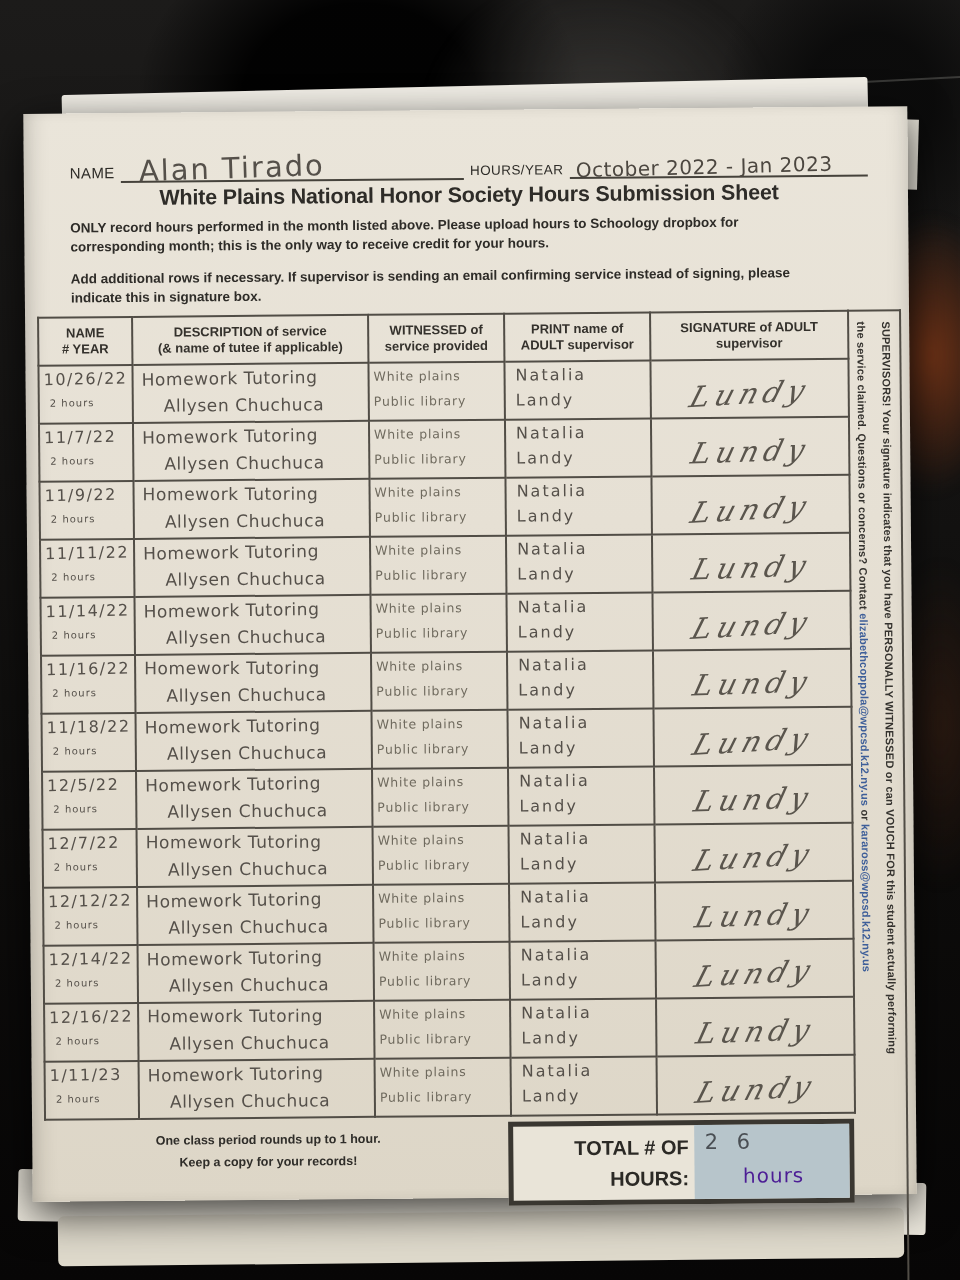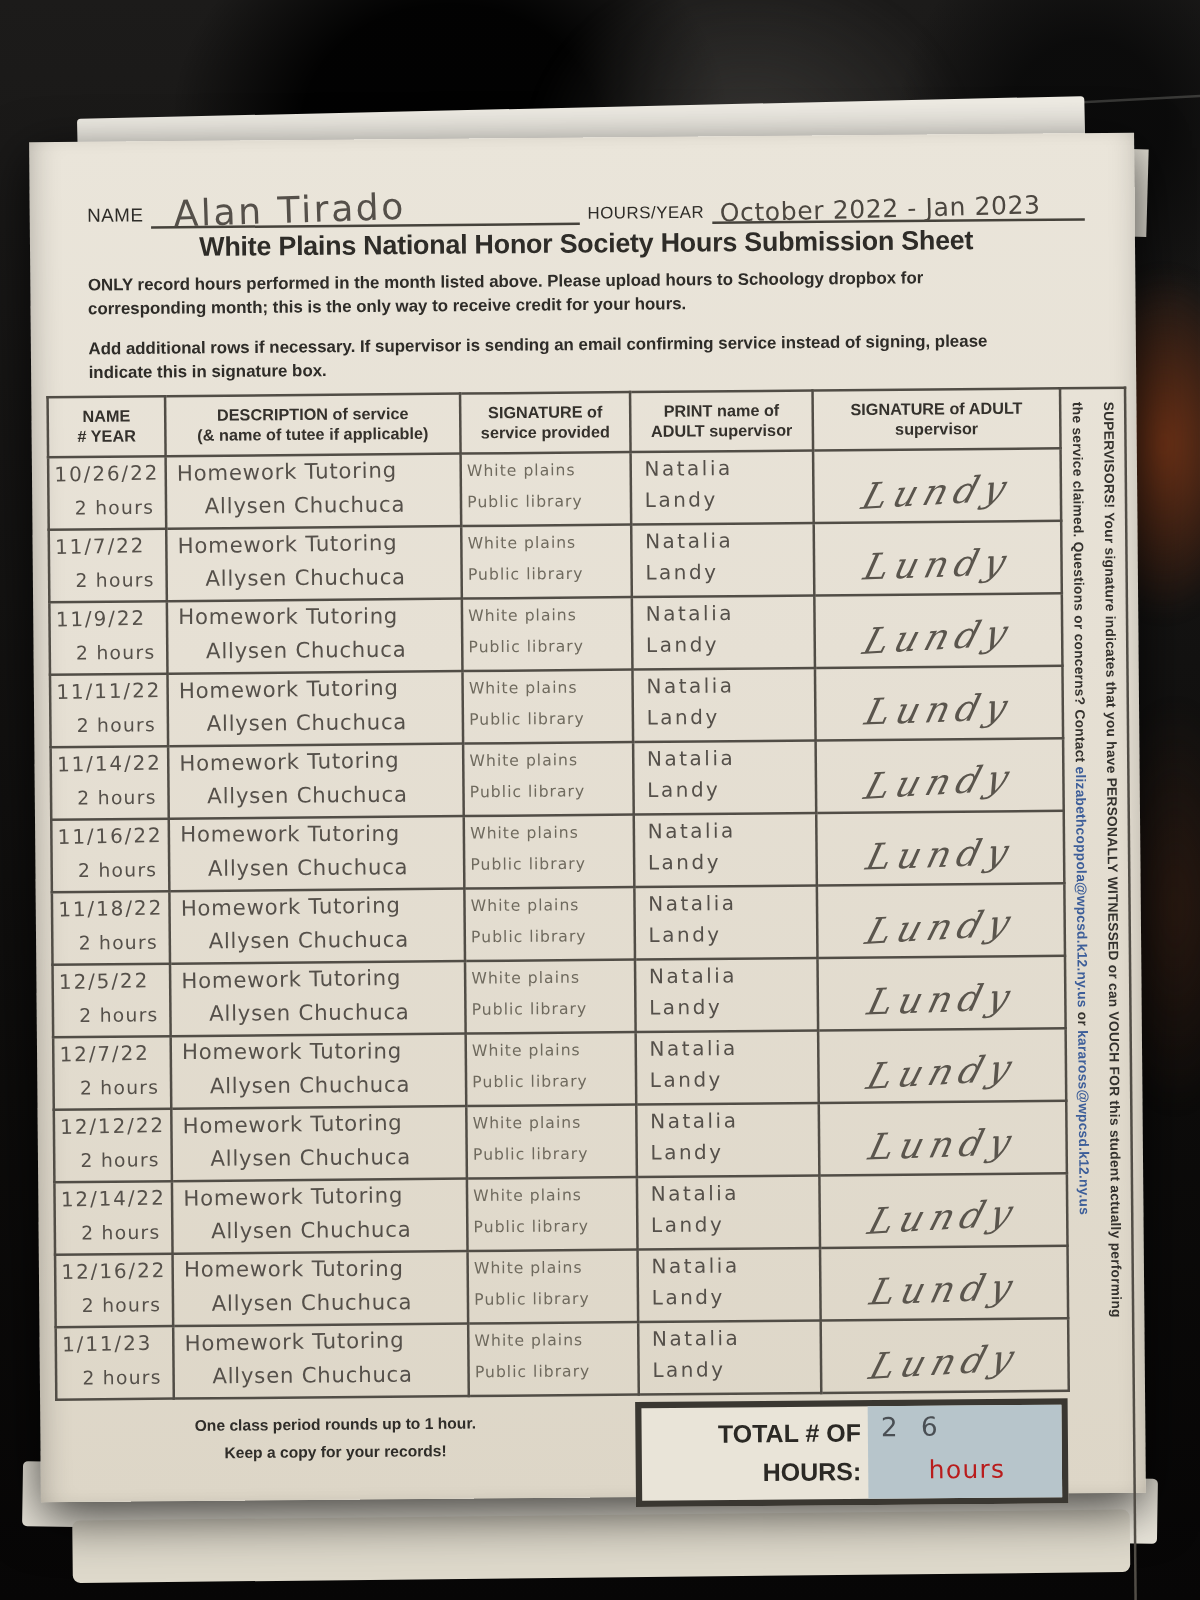--- a/index.html
+++ b/index.html
@@ -58,40 +58,40 @@
   
   .body-area{display:flex;margin:8px 0 0 12px;align-items:stretch;}
   .left-col{width:810px;}
   table.hours-table{border-collapse:collapse;width:810px;table-layout:fixed;}
   col.c0{width:94px;}col.c1{width:236px;}col.c2{width:136px;}col.c3{width:146px;}col.c4{width:198px;}
   .hours-table th,.hours-table td{border:2px solid var(--line);vertical-align:top;}
   .hours-table th{height:48px;font-size:13px;font-weight:700;text-align:center;vertical-align:middle;line-height:1.22;color:#34312c;}
   .hours-table td{height:58px;padding:3px 4px;}
   .th-l2{display:block;}
   .cell-date .l1{font-size:16px;letter-spacing:1.5px;transform:rotate(-.6deg);}
-  .cell-date .l2{font-size:15px;margin:9px 0 0 16px;letter-spacing:1px;}
+  .cell-date .l2{font-size:10px;margin:9px 0 0 6px;letter-spacing:1px;}
   .cell-desc .l1{font-size:17px;letter-spacing:.6px;margin-left:4px;transform:rotate(-.4deg);}
   .cell-desc .l2{font-size:17px;margin:7px 0 0 26px;letter-spacing:.6px;}
   .cell-loc .l1{font-size:12.5px;color:var(--pencil-light);letter-spacing:.8px;margin-top:2px;}
   .cell-loc .l2{font-size:12.5px;color:var(--pencil-light);letter-spacing:.8px;margin-top:10px;}
   .cell-print .l1{font-size:16px;letter-spacing:2px;margin-left:6px;}
   .cell-print .l2{font-size:16px;letter-spacing:2px;margin:6px 0 0 6px;}
   .cell-sig{text-align:center;vertical-align:middle !important;}
   .sig{display:inline-block;font-family:"DejaVu Serif",serif;font-style:italic;font-size:29px;letter-spacing:5px;
        color:#5a554d;transform:skewX(-20deg) rotate(-3deg);margin-top:10px;}
   tr:nth-child(even) .sig{transform:skewX(-16deg) rotate(-1.5deg);}
   tr:nth-child(3n) .cell-desc .l1{transform:rotate(.3deg);}
   
   .footer-row{display:flex;height:92px;padding-top:5px;}
   .note{width:448px;text-align:center;font-weight:700;font-size:12.5px;line-height:1.75;padding-top:6px;color:#2f2d29;}
   .total-box{margin-left:auto;width:346px;height:84px;border:5px solid #3a3731;display:flex;background:#e9e4d8;}
   .total-label{flex:0 0 54%;font-weight:700;font-size:20px;text-align:right;padding:7px 6px 0 0;line-height:1.55;color:#2b2925;}
   .total-value{flex:1;background:var(--totalcell);position:relative;}
   .tv1{font-size:21px;letter-spacing:6px;margin:5px 0 0 10px;color:#4a4f54;}
-  .tv2{font-size:20px;margin:10px 1px 0 48px;color:#b91c1c;letter-spacing:1px;}
+  .tv2{font-size:20px;margin:10px 1px 0 48px;color:#4c1d95;letter-spacing:1px;}
   
   .sidebar-strip{width:54px;border:2px solid var(--line);border-left:none;padding:10px 1px 6px 1px;}
   .vtext{writing-mode:vertical-rl;height:100%;font-size:11px;font-weight:700;line-height:25px;
          color:#34322e;letter-spacing:.2px;}
   .vtext .vline{white-space:nowrap;}
   .email{color:var(--link);}
 </style>
 </head>
 <body>
 
@@ -138,21 +138,21 @@
             </colgroup>
           <thead>
             <tr>
               <th>
                 <span>NAME</span>
                 <span class="th-l2"># YEAR</span></th>
               <th>
                 <span>DESCRIPTION of service</span>
                 <span class="th-l2">(&amp; name of tutee if applicable)</span></th>
               <th>
-                <span>SIGNATURE of</span>
+                <span>WITNESSED of</span>
                 <span class="th-l2">service provided</span></th>
               <th>
                 <span>PRINT name of</span>
                 <span class="th-l2">ADULT supervisor</span></th>
               <th>
                 <span>SIGNATURE of ADULT</span>
                 <span class="th-l2">supervisor</span></th>
             </tr>
           </thead>
           <tbody>

